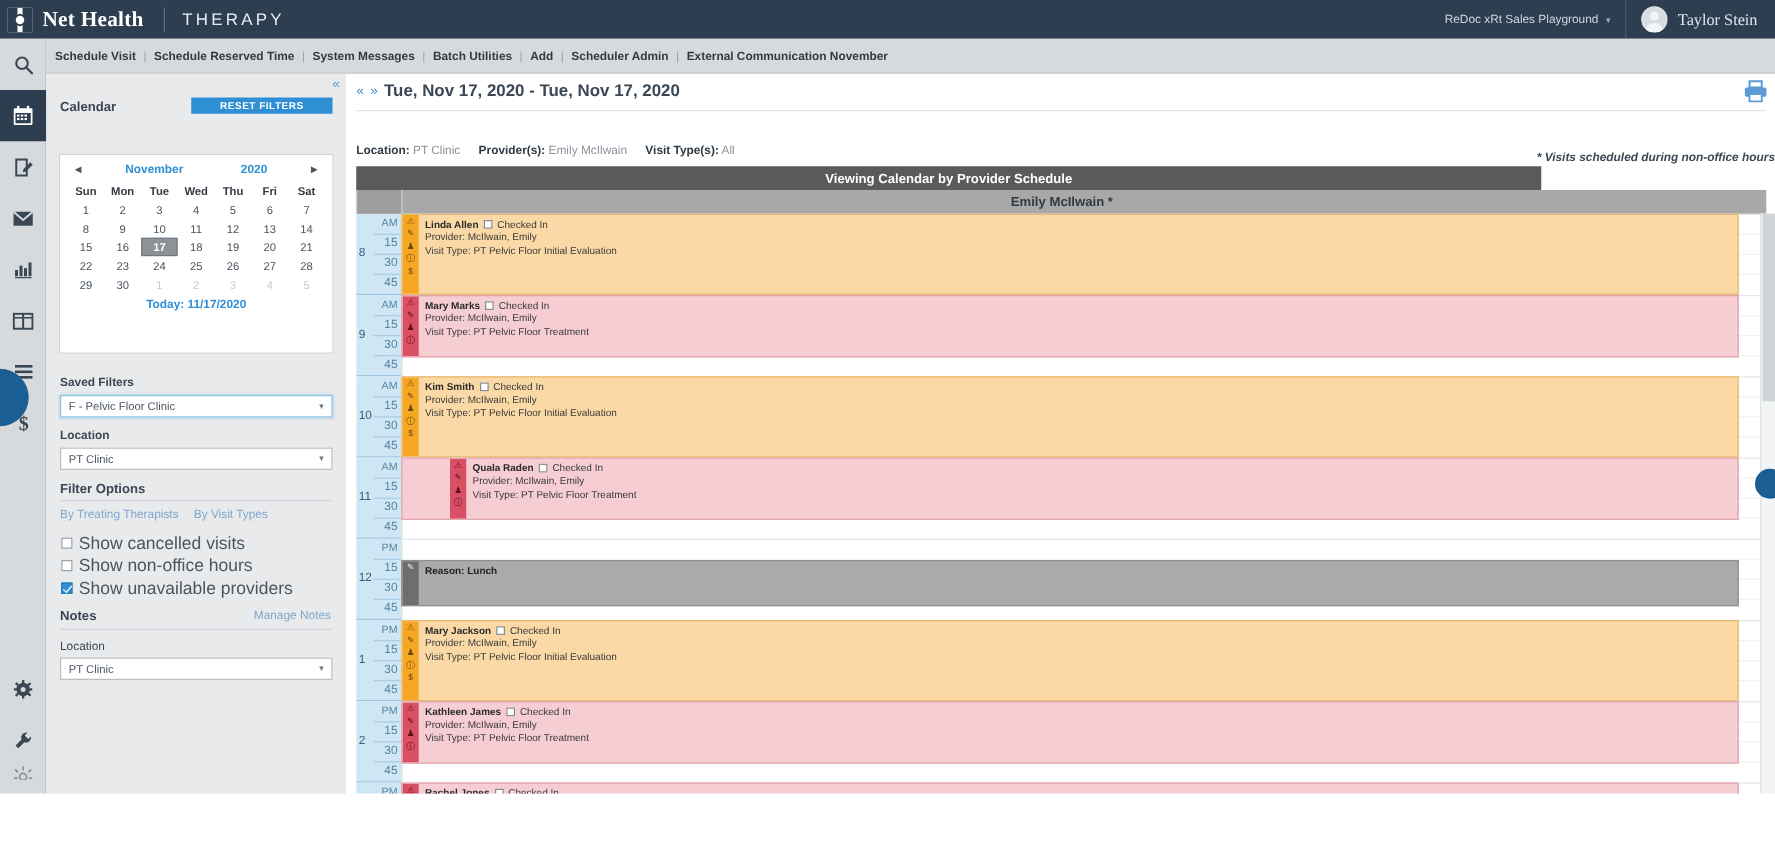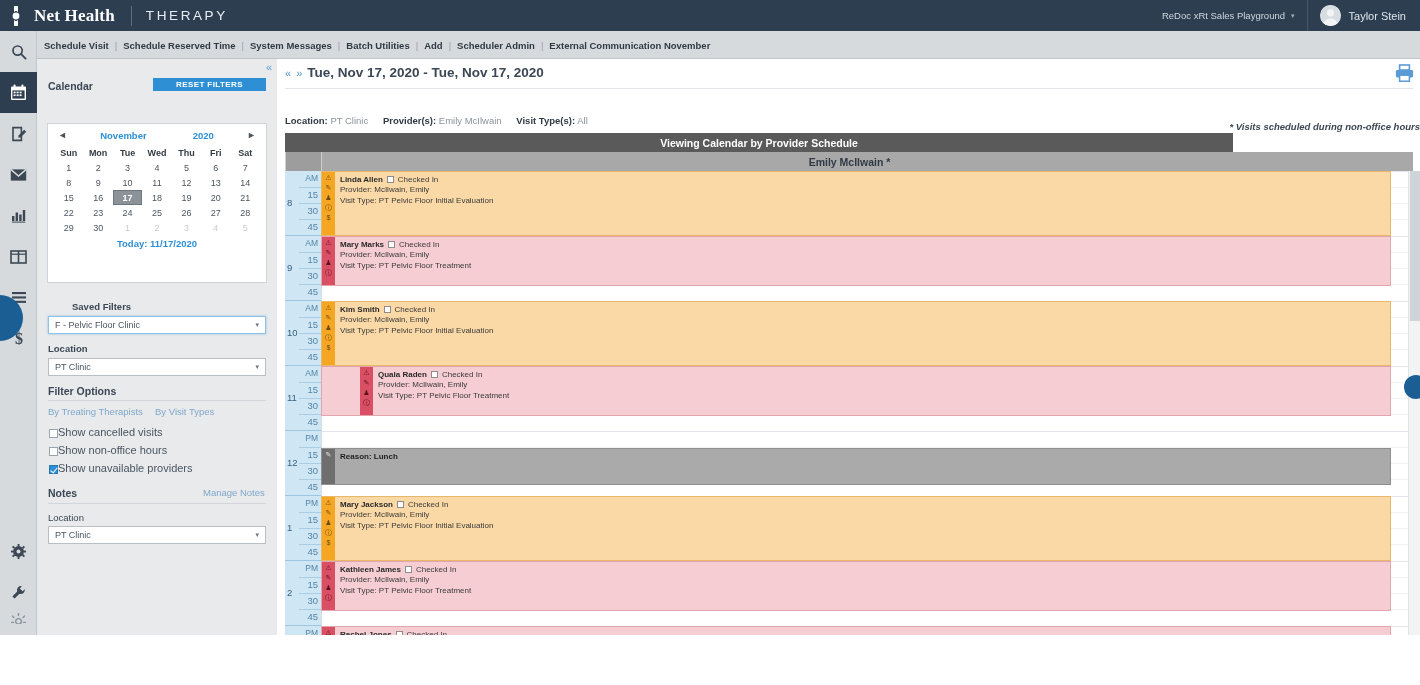--- a/index.html
+++ b/index.html
@@ -43,21 +43,21 @@
   .tenant-caret { font-size:7px; color:#9fb0bf; }
   .topbar-divider { width:1px; height:31px; background:#44586b; }
   .user-area {
     display:flex; align-items:center; gap:8px; padding:0 14px 0 12px; white-space:nowrap;
   }
   .avatar {
     width:21px; height:21px; border-radius:50%; background:#d8dde2;
     display:flex; align-items:flex-end; justify-content:center; overflow:hidden;
   }
   .avatar svg { display:block; }
-  .user-name { color:#dfe6ec; font-size:11px; }
+  .user-name { color:#dfe6ec; font-size:13px;font-family:Liberation Serif, serif; }
 
   
   .rail {
     position:absolute; left:0; top:31px; width:37px; height:604px;
     background:#d7dadd;
     border-right:1px solid #c3c7cb;
   }
   .rail-item {
     width:37px; height:41px; display:flex; align-items:center; justify-content:center;
     color:#3b4854;
@@ -151,22 +151,22 @@
   .sec-title {
     position:absolute; font-size:10.5px; font-weight:bold; color:#3b4754;
   }
   .sec-rule {
     position:absolute; height:1px; background:#d2d6da;
   }
   .link {
     position:absolute; font-size:9.5px; color:#7fa8cc;
   }
   .chk-row {
-    position:absolute; display:flex; align-items:flex-end; 
-    font-size:11px; color:#4a5560;
+    position:absolute; display:flex; align-items:center; gap:5px;
+    font-size:14px; color:#4a5560;
   }
   .chk {
     width:9px; height:9px; border:1px solid #9aa4ad; background:#fff; flex:0 0 auto;
     position:relative;
   }
   .chk.on { background:#2e8fd4; border-color:#2478b5; }
   .chk.on:after {
     content:""; position:absolute; left:2px; top:0px; width:3px; height:6px;
     border:solid #fff; border-width:0 1.5px 1.5px 0; transform:rotate(40deg);
   }
@@ -546,21 +546,21 @@
               <td class="muted">3</td>
               <td class="muted">4</td>
               <td class="muted">5</td>
             </tr>
           </tbody>
         </table>
     </div>
     <div class="mc-today">Today: 11/17/2020</div>
   </div>
 
-  <div class="fld-label" style="left:48px;top:301px;margin-left:24px;">Saved Filters</div>
+  <div class="fld-label" style="left:48px;top:301px;">Saved Filters</div>
   <div class="sel-box focus" style="left:48px;top:316px;width:218px;">
     <span>F - Pelvic Floor Clinic</span>
     <span class="sel-caret">▾</span>
   </div>
 
   <div class="fld-label" style="left:48px;top:343px;">Location</div>
   <div class="sel-box" style="left:48px;top:358px;width:218px;">
     <span>PT Clinic</span>
     <span class="sel-caret">▾</span>
   </div>

